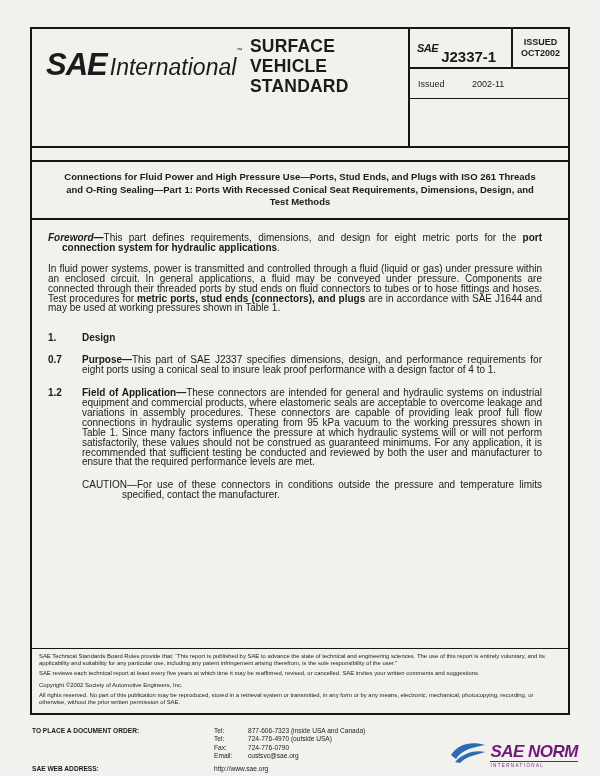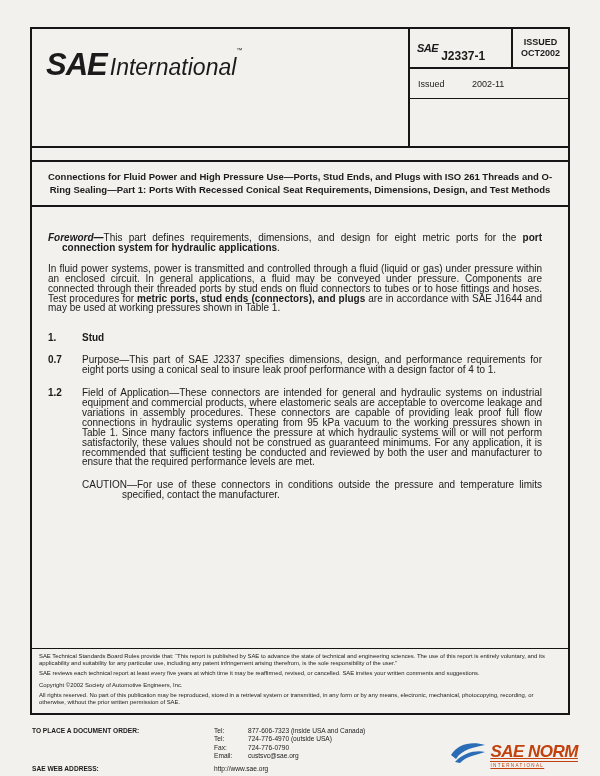--- a/index.html
+++ b/index.html
@@ -12,39 +12,39 @@
   .header{position:relative;height:117px;border-bottom:2px solid #161616;}
   .sae-logo{position:absolute;left:14px;top:18px;white-space:nowrap;}
   .sae-logo .sae{font-style:italic;font-weight:bold;font-size:31px;letter-spacing:-1px;}
   .sae-logo .intl{font-style:italic;font-size:23px;margin-left:3px;}
   .sae-logo .tm{font-size:6px;vertical-align:top;}
   .doc-type{position:absolute;left:218px;top:7px;font-weight:bold;font-size:17.5px;line-height:20px;white-space:pre-line;letter-spacing:.2px;}
   .hdr-right{position:absolute;right:0;top:0;width:158px;height:117px;border-left:2px solid #161616;}
   .hdr-row1{display:flex;height:38px;border-bottom:2px solid #161616;}
   .docid{flex:1;display:flex;align-items:center;padding-left:7px;}
   .docid .sae{font-style:italic;font-weight:bold;font-size:11px;margin-right:3px;letter-spacing:-.5px;}
-  .docid .num{font-weight:bold;font-size:12px;margin-top:16px;}
+  .docid .num{font-weight:bold;font-size:15px;margin-top:16px;}
   .status-cell{width:55px;border-left:2px solid #161616;display:flex;flex-direction:column;align-items:center;justify-content:center;font-weight:bold;font-size:9px;line-height:11px;text-align:center;}
   .hdr-row2{display:flex;height:29px;border-bottom:1.5px solid #161616;align-items:center;font-size:9px;}
   .hdr-row2 .lbl{margin-left:8px;width:54px;}
 
   
-  .title-box{position:absolute;left:0;right:0;top:131px;border-top:2px solid #161616;border-bottom:2px solid #161616;padding:9px 10px;}
+  .title-box{position:absolute;left:0;right:0;top:131px;border-top:2px solid #161616;border-bottom:2px solid #161616;padding:9px 26px;}
   .title-box .t{font-weight:bold;font-size:9.5px;line-height:12.5px;text-align:center;}
 
   
   .body{position:absolute;left:0;right:0;top:186px;padding:18px 26px 0 16px;font-size:10px;line-height:9.9px;text-align:justify;}
   .body p{margin:0 0 11px 0;}
   .hang14{padding-left:14px;text-indent:-14px;}
   .ind14{margin-left:14px;margin-bottom:20px !important;}
   .sec{position:relative;padding-left:34px;margin-bottom:13px;}
   .sec .num{position:absolute;left:0;top:0;font-weight:bold;font-style:normal;}
   .scope-head{margin-bottom:12px;}
   .caution{margin-left:34px;padding-left:40px;text-indent:-40px;font-weight:normal;margin-top:12px;}
-  b.lead{font-weight:normal;}
+  b.lead{font-weight:bold;}
   .bi{font-weight:bold;font-style:italic;}
 
   
   .fineprint{position:absolute;left:0;right:0;bottom:0;border-top:1.5px solid #161616;padding:4px 7px 4px 7px;font-size:5.9px;line-height:7px;text-align:left;color:#222;}
   .fineprint p{margin:0 0 3px 0;}
   .fineprint .gap{margin-top:5px;}
 
   
   .order{position:absolute;left:32px;top:727px;width:470px;display:grid;grid-template-columns:180px 32px 1fr;column-gap:2px;row-gap:1px;font-size:6.6px;line-height:7.4px;}
   .order .h{font-weight:bold;}
@@ -60,20 +60,23 @@
 <body>
 
 <div class="paper">
 
   <div class="main-box">
 
     <div class="header">
       <div class="sae-logo">
         <span class="sae">SAE</span><span class="intl">International</span><span class="tm">™</span>
       </div>
+      <div class="doc-type">SURFACE
+VEHICLE
+STANDARD</div>
 
       <div class="hdr-right">
         <div class="hdr-row1">
           <div class="docid">
             <span class="sae">SAE</span>
             <span class="num">J2337-1</span>
           </div>
           <div class="status-cell">
             <span>ISSUED</span>
             <span>OCT2002</span>
@@ -89,21 +92,21 @@
     <div class="title-box">
       <div class="t">Connections for Fluid Power and High Pressure Use—Ports, Stud Ends, and Plugs with ISO 261 Threads and O-Ring Sealing—Part 1: Ports With Recessed Conical Seat Requirements, Dimensions, Design, and Test Methods</div>
     </div>
 
     <div class="body">
       <p class="hang14"><b class="bi">Foreword—</b><span>This part defines requirements, dimensions, and design for eight metric ports for the </span><b>port connection system for hydraulic applications</b><span>.</span></p>
 
       <p class="ind14"><span>In fluid power systems, power is transmitted and controlled through a fluid (liquid or gas) under pressure within an enclosed circuit.  In general applications, a fluid may be conveyed under pressure.  Components are connected through their threaded ports by stud ends on fluid connectors to tubes or to hose fittings and hoses.  Test procedures for </span><b>metric ports, stud ends (connectors), and plugs</b><span> are in accordance with SAE J1644 and may be used at working pressures shown in Table 1.</span></p>
 
       <div class="sec scope-head">
-        <span class="num">1.</span><b>Stud</b>
+        <span class="num">1.</span><b>Design</b>
       </div>
 
       <div class="sec">
         <span class="num">0.7</span><b class="lead">Purpose—</b><span>This part of SAE J2337 specifies dimensions, design, and performance requirements for eight ports using a conical seal to insure leak proof performance with a design factor of 4 to 1.</span>
       </div>
 
       <div class="sec">
         <span class="num">1.2</span><b class="lead">Field of Application—</b><span>These connectors are intended for general and hydraulic systems on industrial equipment and commercial products, where elastomeric seals are acceptable to overcome leakage and variations in assembly procedures.  These connectors are capable of providing leak proof full flow connections in hydraulic systems operating from 95 kPa vacuum to the working pressures shown in Table 1.  Since many factors influence the pressure at which hydraulic systems will or will not perform satisfactorily, these values should not be construed as guaranteed minimums.  For any application, it is recommended that sufficient testing be conducted and reviewed by both the user and manufacturer to ensure that the required performance levels are met.</span>
       </div>
 
@@ -132,21 +135,21 @@
     <div>724-776-0790</div>
 
     <div></div>
     <div>Email:</div>
     <div>custsvc@sae.org</div>
 
     <div class="h mt">SAE WEB ADDRESS:</div>
     <div class="span2 mt">http://www.sae.org</div>
   </div>
 
-  <div class="norm-logo" style="color:#c2410c;text-decoration:underline;">
+  <div class="norm-logo" style="color:#701a75;">
     <span>
       <svg width="36" height="24" viewBox="0 0 36 24" aria-hidden="true">
         <path d="M1 15 C8 3, 23 1, 35 5 C25 7, 12 9, 6 19 Z" fill="#2a6cb5"></path>
         <path d="M5 22 C14 12, 27 10, 35 12 C27 15, 16 16, 10 23 Z" fill="#2a6cb5"></path>
       </svg>
     </span>
     <span class="norm-text">
       <div class="norm-main">SAE NORM</div>
       <div class="norm-sub">INTERNATIONAL</div>
     </span>

